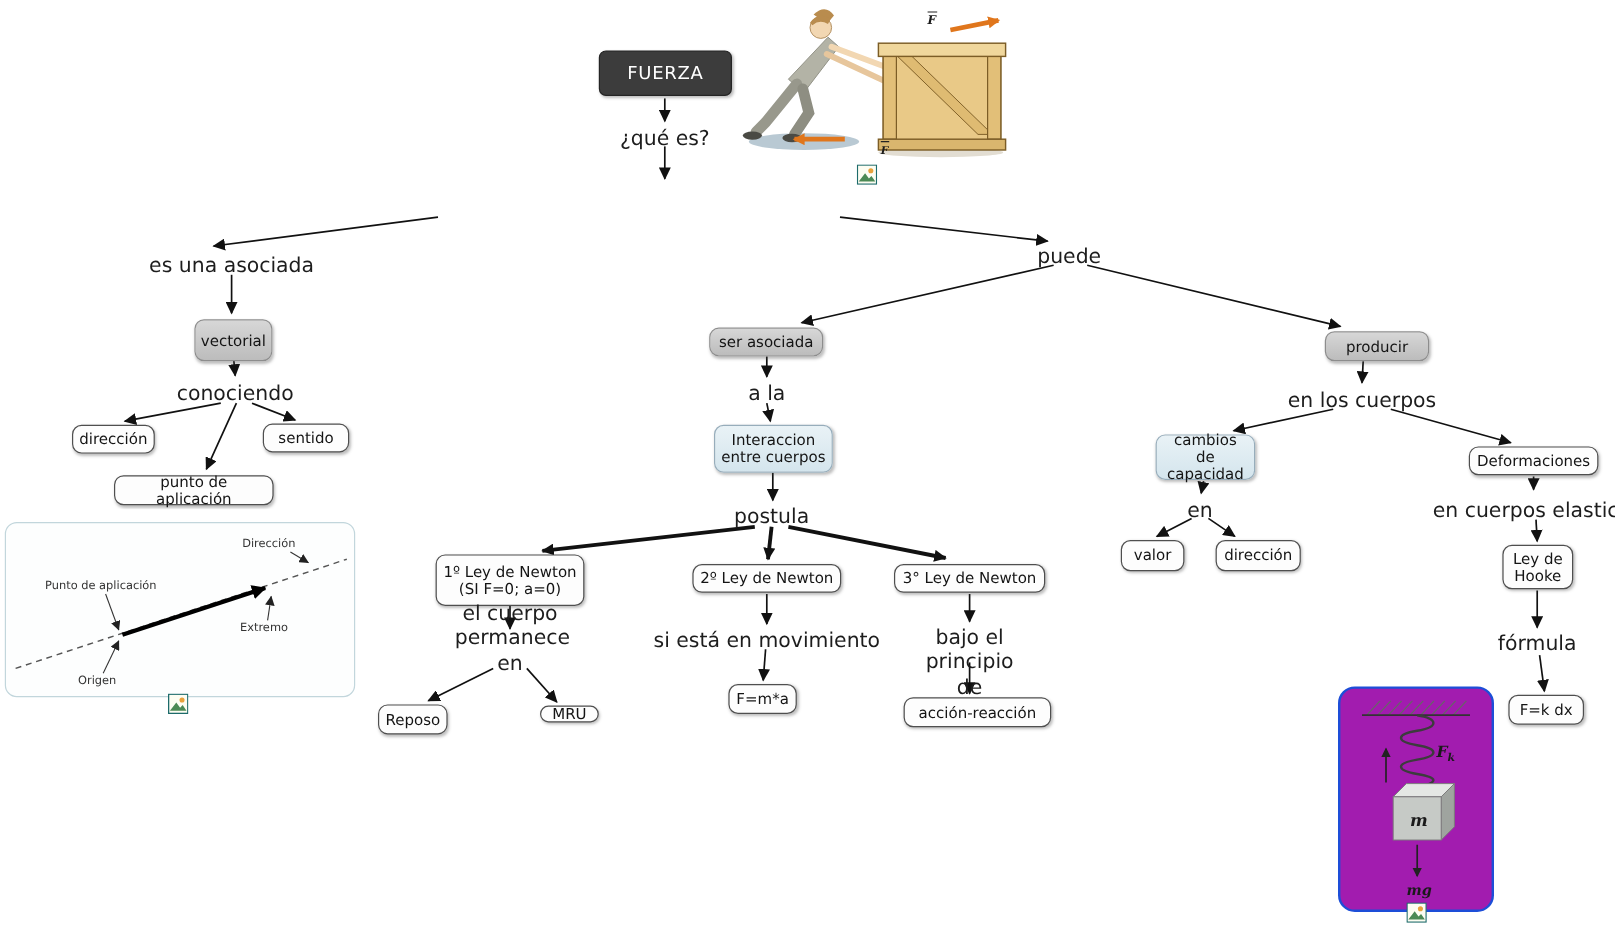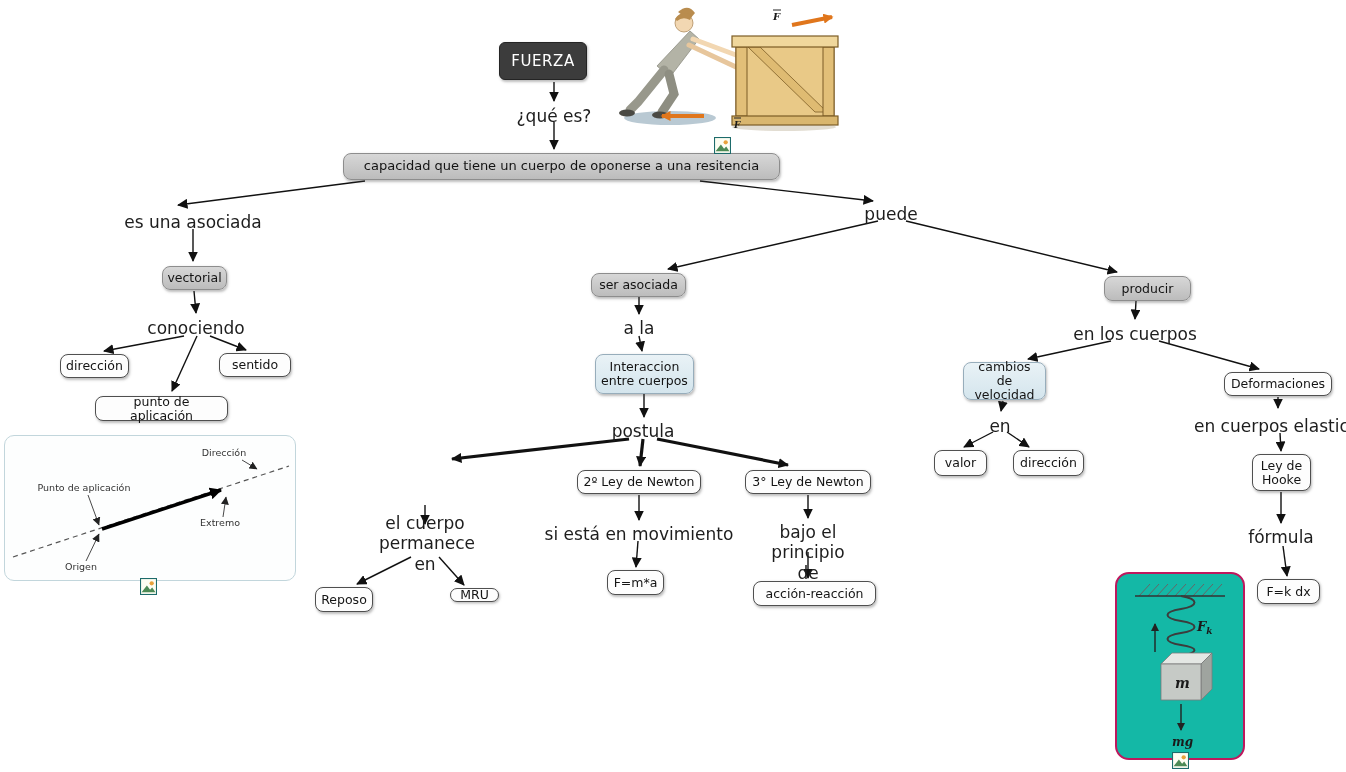--- a/index.html
+++ b/index.html
@@ -20,21 +20,21 @@
   .node.blue { background: linear-gradient(180deg,#e9f2f6,#d4e5ed); border-color: #97adbb; text-align: center; }
   .node.dark { background: #3c3c3c; color: #ffffff; border-color: #242424; border-radius: 6px;
                font-size: 15px; letter-spacing: .6px; }
   .linklabel {
     position: absolute; transform: translateX(-50%); font-size: 17px; color: #1d1d1d;
     text-align: center; white-space: nowrap; line-height: 1.2;
   }
   .linklabel.wrap { white-space: normal; }
   .figure { position: absolute; }
   .figbox { position: absolute; background: #fdfefe; border: 1px solid #c2d6dc; border-radius: 10px; }
-  .springbox { background: #14b8a6; border: 2px solid #be185d; border-radius: 14px; }
+  .springbox { background: #a21caf; border: 2px solid #1d4ed8; border-radius: 14px; }
   .pic-icon { position: absolute; width: 17px; height: 17px; }
   .figlabel { font-size: 9.5px; fill: #333; font-family: "DejaVu Sans", sans-serif; }
   .phys { font-family: "DejaVu Serif", "Liberation Serif", serif; font-style: italic; font-weight: bold; fill: #1a1a1a; }
 </style>
 </head>
 <body>
 
 <div id="canvas">
 
   <svg id="edges" width="1346" height="772">
@@ -76,49 +76,49 @@
       <line x1="1281" y1="492" x2="1281" y2="523" marker-end="url(#ah)"></line>
       <line x1="1283" y1="546" x2="1287" y2="576" marker-end="url(#ah)"></line>
     </g>
     <g stroke="#111" stroke-width="3.2" fill="none">
       <line x1="629" y1="439" x2="452" y2="459" marker-end="url(#ah)"></line>
       <line x1="643" y1="439" x2="640" y2="466" marker-end="url(#ah)"></line>
       <line x1="657" y1="439" x2="788" y2="465" marker-end="url(#ah)"></line>
     </g>
   </svg>
 
-  <div class="node dark" style="left:499px;top:42px;width:88px;height:38px">FUERZA</div>
-  <div class="node gray" style="left:343px;top:153px;width:437px;height:27px;font-size:13px">capacidad que tiene un cuerpo de oponerse a una resitencia</div>
-  <div class="node gray" style="left:162px;top:266px;width:65px;height:24px">vectorial</div>
+  <div class="node dark" style="left:499px;top:42px;width:111px;height:38px">FUERZA</div>
+  <div class="node gray" style="left:162px;top:266px;width:65px;height:35px">vectorial</div>
   <div class="node" style="left:60px;top:354px;width:69px;height:24px">dirección</div>
   <div class="node" style="left:219px;top:353px;width:72px;height:24px">sentido</div>
   <div class="node" style="left:95px;top:396px;width:133px;height:25px">punto de aplicación</div>
   <div class="node gray" style="left:591px;top:273px;width:95px;height:24px">ser asociada</div>
   <div class="node blue" style="left:595px;top:354px;width:99px;height:40px">Interaccion entre cuerpos</div>
+  <div class="node" style="left:363px;top:462px;width:124px;height:43px">1º Ley de Newton (SI F=0; a=0)</div>
   <div class="node" style="left:577px;top:470px;width:124px;height:24px">2º Ley de Newton</div>
   <div class="node" style="left:745px;top:470px;width:126px;height:24px">3° Ley de Newton</div>
   <div class="node" style="left:315px;top:587px;width:58px;height:25px">Reposo</div>
   <div class="node" style="left:450px;top:588px;width:49px;height:14px">MRU</div>
   <div class="node" style="left:607px;top:570px;width:57px;height:25px">F=m*a</div>
   <div class="node" style="left:753px;top:581px;width:123px;height:25px">acción-reacción</div>
   <div class="node gray" style="left:1104px;top:276px;width:87px;height:25px">producir</div>
-  <div class="node blue" style="left:963px;top:362px;width:83px;height:38px">cambios de velocidad</div>
+  <div class="node blue" style="left:963px;top:362px;width:83px;height:38px">cambios de capacidad</div>
   <div class="node" style="left:934px;top:450px;width:53px;height:26px">valor</div>
   <div class="node" style="left:1013px;top:450px;width:71px;height:26px">dirección</div>
   <div class="node" style="left:1224px;top:372px;width:108px;height:24px">Deformaciones</div>
   <div class="node" style="left:1252px;top:454px;width:59px;height:37px">Ley de Hooke</div>
   <div class="node" style="left:1257px;top:579px;width:63px;height:25px">F=k dx</div>
 
   <div class="linklabel" style="left:554px;top:106px">¿qué es?</div>
   <div class="linklabel" style="left:193px;top:212px">es una asociada</div>
   <div class="linklabel" style="left:196px;top:318px">conociendo</div>
   <div class="linklabel" style="left:891px;top:204px">puede</div>
   <div class="linklabel" style="left:639px;top:318px">a la</div>
   <div class="linklabel" style="left:643px;top:421px">postula</div>
-  <div class="linklabel wrap" style="left:425px;top:513px;width:92px">el cuerpo permanece en</div>
+  <div class="linklabel wrap" style="left:425px;top:502px;width:92px">el cuerpo permanece en</div>
   <div class="linklabel" style="left:639px;top:524px">si está en movimiento</div>
   <div class="linklabel wrap" style="left:808px;top:522px;width:82px">bajo el principio de</div>
   <div class="linklabel" style="left:1135px;top:324px">en los cuerpos</div>
   <div class="linklabel" style="left:1000px;top:416px">en</div>
   <div class="linklabel" style="left:1281px;top:416px">en cuerpos elasticos</div>
   <div class="linklabel" style="left:1281px;top:527px">fórmula</div>
 
   <div class="figure" style="left:612px;top:2px;width:234px;height:131px">
     <svg width="234" height="131" viewBox="0 0 234 131">
       <defs>

